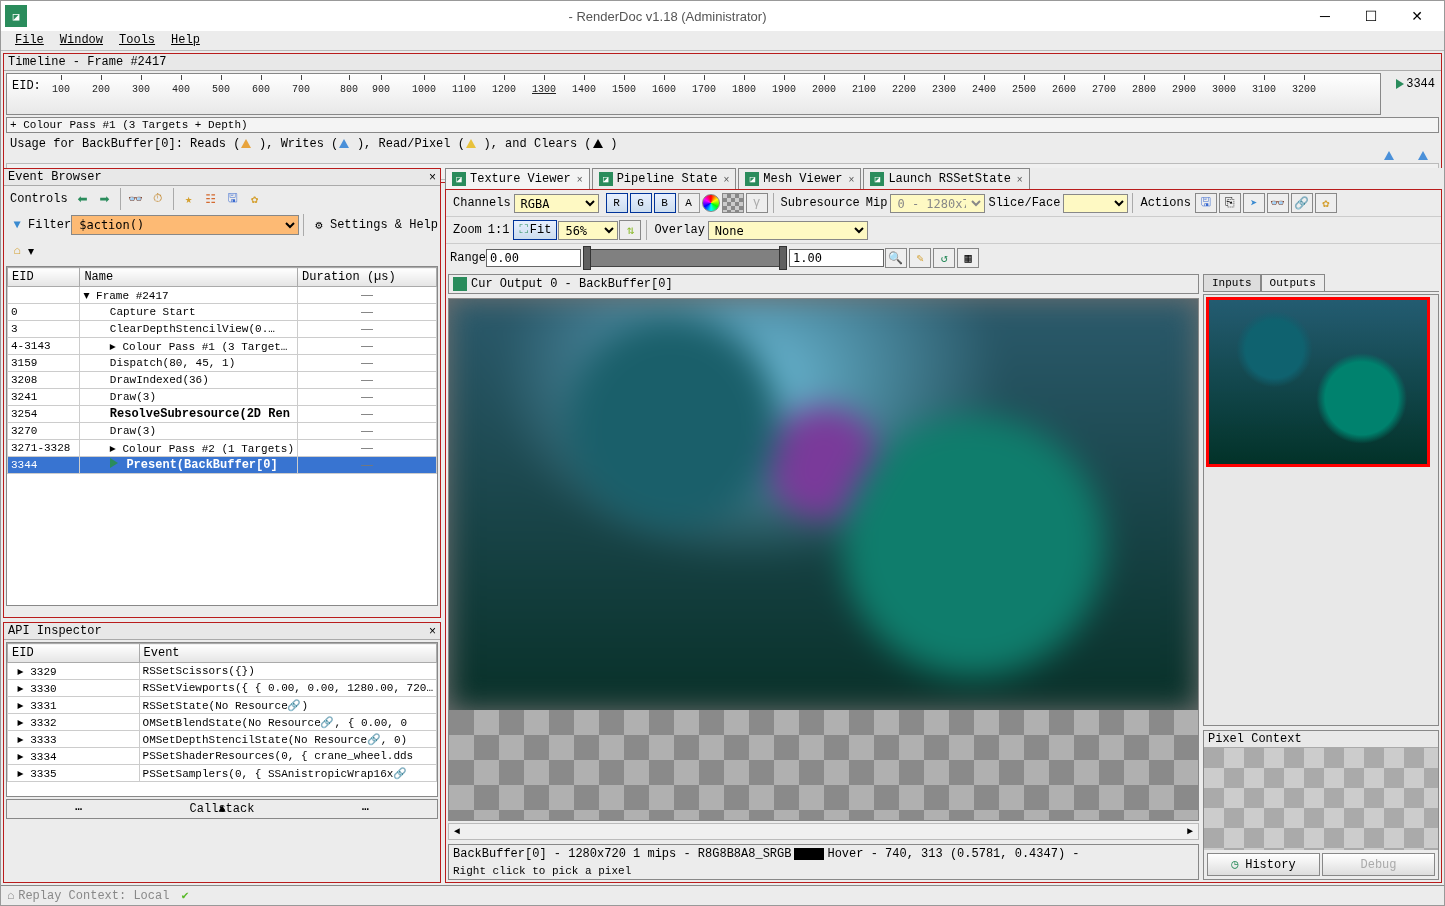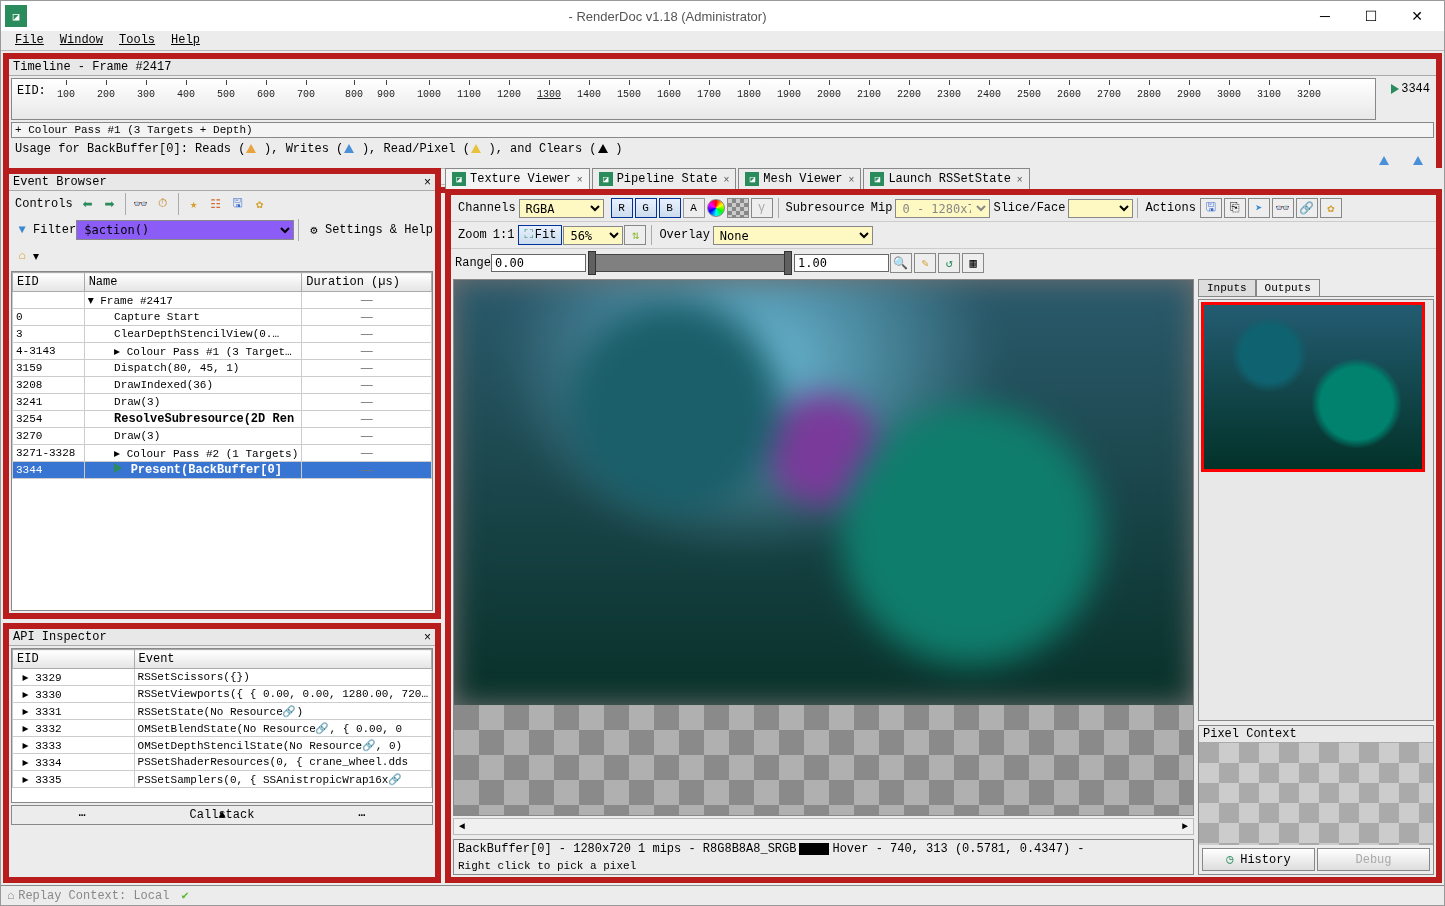--- a/index.html
+++ b/index.html
@@ -4,39 +4,39 @@
 <style>
 * { box-sizing: border-box; margin: 0; padding: 0; font-family: "SimSun","Courier New",monospace; font-size: 12px; }
 body { background: #ececec; width: 1445px; height: 906px; overflow: hidden; border: 1px solid #999; position: relative; }
 .titlebar { height: 30px; background: #fff; display: flex; align-items: center; padding: 0 4px; }
 .titlebar .appicon { width: 22px; height: 22px; background: #2a8c5c; margin-right: 6px; display: flex; align-items: center; justify-content: center; color: #fff; font-size: 11px; }
 .titlebar .title { flex: 1; text-align: center; color: #555; font-size: 13px; font-family: "Segoe UI",sans-serif; }
 .winbtns { display: flex; }
 .winbtns div { width: 46px; height: 30px; display: flex; align-items: center; justify-content: center; font-size: 14px; font-family: "Segoe UI",sans-serif; }
 .menubar { height: 20px; background: #ececec; display: flex; padding: 0 6px; border-bottom: 1px solid #bbb; }
 .menubar span { padding: 2px 8px; text-decoration: underline; text-decoration-style: solid; }
-.panel { border: 6px solid #b91c1c; background: #ececec; }
+.panel { border: 1px solid #b91c1c; background: #ececec; }
 .panel-title { background: #e8e8e8; border-bottom: 1px solid #aaa; padding: 1px 4px; font-weight: normal; display: flex; justify-content: space-between; }
 .panel-title .x { font-family: sans-serif; cursor: default; }
 .ruler { height: 42px; background: linear-gradient(#fff,#e8e8e8); border: 1px solid #888; margin: 2px; position: relative; font-size: 10px; }
 .ruler .eidlbl { position: absolute; left: 2px; top: 4px; padding: 1px 3px; }
 .ruler .tick { position: absolute; top: 10px; font-size: 10px; color: #222; text-align: center; }
 .ruler .tick::before { content:""; position: absolute; left: 50%; top: -9px; width: 1px; height: 5px; background: #444; }
 .subbar { margin: 0 2px 2px 2px; border: 1px solid #888; padding: 1px 3px; background: #f4f4f4; font-size: 11px; }
 .usagebar { padding: 2px 6px; font-size: 11px; position: relative; height: 28px; }
 .tri { display: inline-block; width: 0; height: 0; border-left: 5px solid transparent; border-right: 5px solid transparent; border-bottom: 9px solid; margin: 0 1px; position: relative; top: 1px; }
 .hscroll { height: 17px; background: #f0f0f0; border: 1px solid #bbb; margin: 0 2px 2px 2px; display: flex; align-items: center; justify-content: space-between; }
 .hscroll span { width: 16px; text-align: center; font-size: 10px; }
 .main { display: flex; position: absolute; top: 165px; bottom: 20px; left: 0; right: 0; }
 .leftcol { width: 442px; display: flex; flex-direction: column; }
 .rightcol { flex: 1; display: flex; flex-direction: column; }
 .toolbar { display: flex; align-items: center; padding: 2px; flex-wrap: wrap; }
 .tbtn { width: 20px; height: 20px; border: 1px solid transparent; display: flex; align-items: center; justify-content: center; margin: 1px; }
 .filterrow { display: flex; align-items: center; padding: 2px; }
-.filterrow select { flex: 1; border: 1px solid #888; padding: 1px 3px; font-family: monospace; background: #8b5cf6; height: 20px; }
+.filterrow select { flex: 1; border: 1px solid #888; padding: 1px 3px; font-family: monospace; background: #fdba74; height: 20px; }
 th { background: linear-gradient(#fff,#e4e4e4); border: 1px solid #aaa; text-align: left; padding: 2px 4px; font-weight: normal; }
 table { border-collapse: collapse; width: 100%; }
 td { border: 1px solid #ccc; padding: 1px 3px; font-size: 11px; background: #fff; overflow: hidden; white-space: nowrap; }
 tr.sel td { background: #3874d1; color: #fff; }
 .line { color: #777; font-family: sans-serif; }
 .tabstrip { display: flex; background: #ececec; border-bottom: 0; }
 .tab { display: flex; align-items: center; padding: 3px 6px; border: 1px solid #888; border-bottom: none; margin-right: 2px; background: #ececec; font-size: 11px; }
 .tab.active { background: #f4f4f4; }
 .tab .ticon { width: 14px; height: 14px; background: #2a8c5c; margin-right: 4px; display: inline-flex; align-items: center; justify-content: center; font-size: 9px; color: #fff; }
 .tab .tx { margin-left: 6px; font-family: sans-serif; font-size: 10px; color: #555; }
@@ -399,20 +399,24 @@
         </div>
         <input value="1.00" style="">
         <span class="sqbtn">🔍</span>
         <span class="sqbtn" style="color:#d4a030;">✎</span>
         <span class="sqbtn" style="color:#2a8c5c;">↺</span>
         <span class="sqbtn">▦</span>
       </div>
 
       <div style="flex:1;display:flex;">
         <div style="flex:1;display:flex;flex-direction:column;">
+          <div class="currout">
+              <span class="ticon"></span>
+              <span>Cur Output 0 - BackBuffer[0]</span>
+            </div>
           <div class="texview">
             <div class="rendimg"></div>
             <div class="checker"></div>
           </div>
           <div class="hscroll">
               <span>◄</span>
               <span>►</span>
             </div>
           <div class="texstatus">
             <span>BackBuffer[0] - 1280x720 1 mips - R8G8B8A8_SRGB</span>

